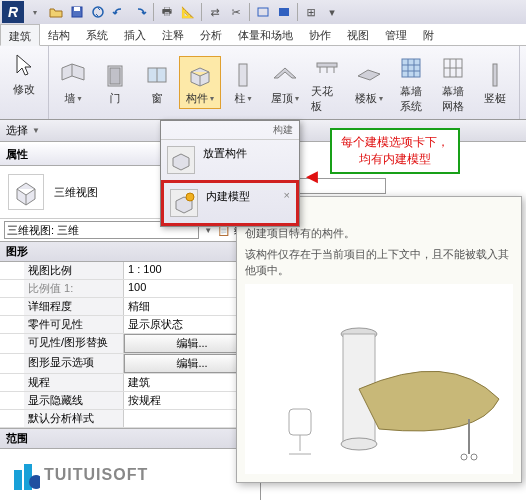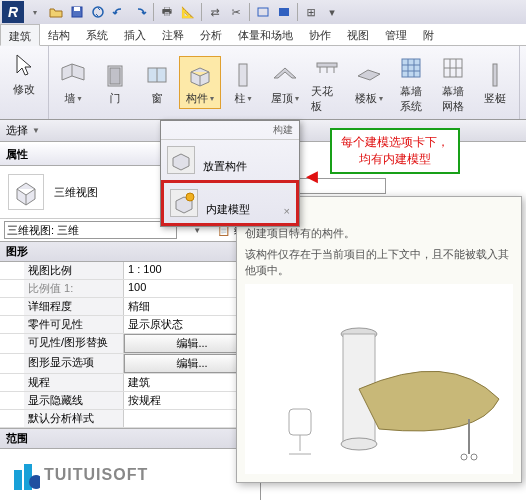--- a/index.html
+++ b/index.html
@@ -15,30 +15,30 @@
 .rgroup { display: flex; flex-direction: column; align-items: center; padding: 2px 4px; border-right: 1px solid #c5c5d0; }
 .rgroup.split { flex-direction: row; gap: 2px; }
 .rbtn { display: flex; flex-direction: column; align-items: center; padding: 2px 4px; cursor: pointer; }
 .rbtn-icon { width: 32px; height: 32px; display: flex; align-items: center; justify-content: center; }
 .rbtn-label { font-size: 11px; color: #333; display: flex; align-items: center; gap: 2px; }
 .rbtn.active { background: #fde9a8; border: 1px solid #e0a030; }
 .arrowdn { font-size: 8px; color: #666; }
 .selectbar { height: 22px; background: linear-gradient(#f0f0f5,#dcdce5); display: flex; align-items: center; padding: 0 6px; gap: 4px; border-bottom: 1px solid #aaa; }
 .dropdown-panel { position: absolute; left: 160px; top: 120px; width: 140px; background: linear-gradient(#f5f5fa,#e5e5ef); border: 1px solid #888; box-shadow: 2px 2px 6px rgba(0,0,0,0.3); z-index: 10; }
 .dd-head { display: flex; justify-content: flex-end; padding: 2px 6px; font-size: 10px; color: #666; border-bottom: 1px solid #ccc; }
-.dd-item { display: flex; align-items: flex-end; padding: 6px; gap: 8px; cursor: pointer; }
+.dd-item { display: flex; align-items: flex-start; padding: 6px; gap: 8px; cursor: pointer; }
 .dd-item.sel { border: 3px solid #d02020; }
 .dd-icon { width: 28px; height: 28px; background: #eee; border: 1px solid #bbb; display: flex; align-items: center; justify-content: center; }
 .callout { position: absolute; left: 330px; top: 128px; width: 130px; border: 2px solid #18a018; background: #fff; padding: 4px; text-align: center; color: #e01010; font-size: 12px; z-index: 10; }
 .callout-arrow { position: absolute; left: 302px; top: 165px; color: #e01010; font-size: 20px; z-index: 11; }
 .props { position: absolute; left: 0; top: 144px; width: 261px; bottom: 0; background: #fff; border-right: 1px solid #999; }
 .props-title { background: linear-gradient(#fdfdff,#e6e6ef); padding: 3px 6px; border-bottom: 1px solid #aaa; font-weight: bold; }
 .type-sel { display: flex; align-items: center; padding: 8px; gap: 10px; border-bottom: 1px solid #ccc; }
 .type-icon { width: 36px; height: 36px; border: 1px solid #ccc; display: flex; align-items: center; justify-content: center; }
-.view-row { display: flex; align-items: center; padding: 2px 4px; gap: 16px; }
+.view-row { display: flex; align-items: center; padding: 2px 4px; gap: 5px; }
 .view-row input { flex: 1; height: 18px; border: 1px solid #999; font-size: 11px; padding: 0 2px; }
 .cat { background: linear-gradient(#e8e8ef,#dcdce5); padding: 2px 6px; font-weight: bold; border-top: 1px solid #aaa; border-bottom: 1px solid #aaa; }
 .prow { display: flex; border-bottom: 1px solid #ddd; }
 .prow > div:first-child { width: 100px; padding: 1px 4px; background: #f3f3f5; border-right: 1px solid #ccc; margin-left: 24px; }
 .prow > div:last-child { flex: 1; padding: 1px 4px; }
 .prow.dim > div:first-child { color: #888; }
 .prow .btn { background: linear-gradient(#fdfdfd,#e4e4e4); border: 1px solid #999; text-align: center; margin: 0; padding: 0 4px; }
 .tooltip { position: absolute; left: 236px; top: 196px; width: 286px; background: #fafaf5; border: 1px solid #aaa; box-shadow: 2px 2px 8px rgba(0,0,0,0.3); padding: 8px; z-index: 9; font-size: 11px; }
 .tooltip h4 { font-size: 11px; margin-bottom: 6px; }
 .tooltip p { color: #555; margin-bottom: 6px; line-height: 1.4; }

